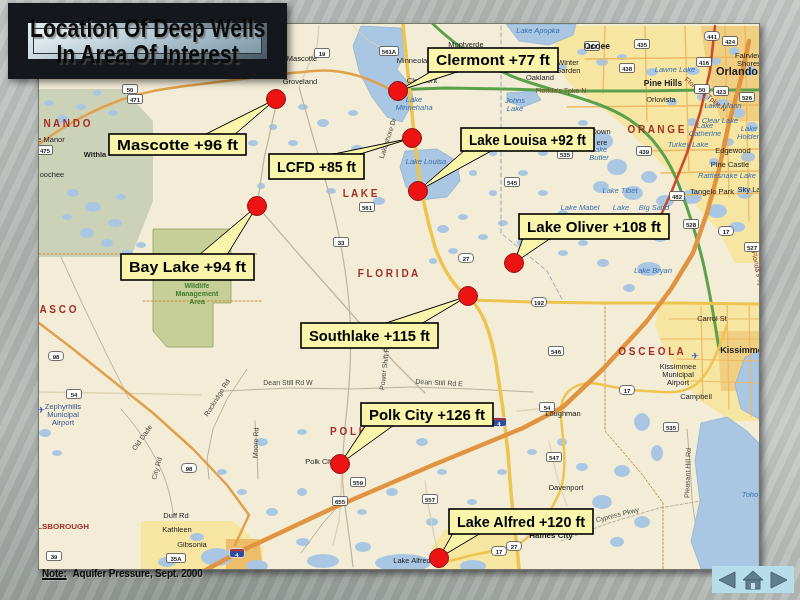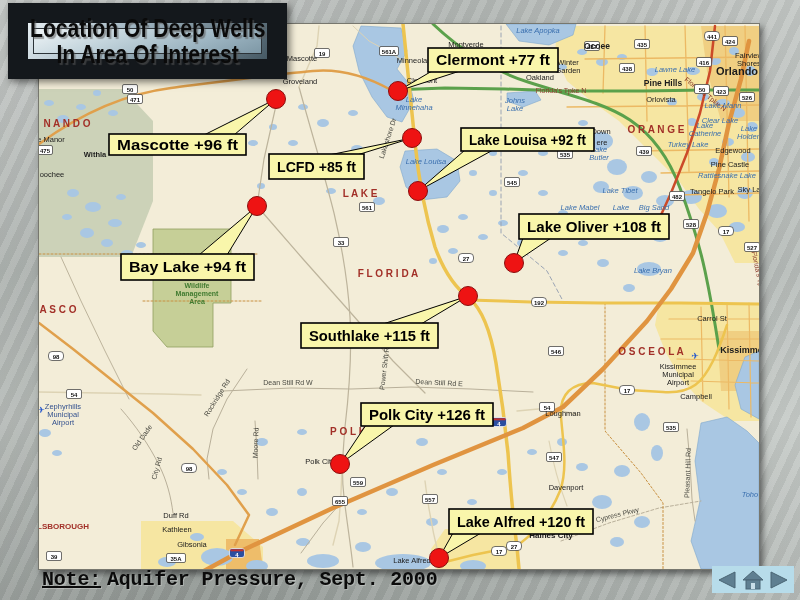--- a/index.html
+++ b/index.html
@@ -17,22 +17,22 @@
   .title-outer{position:absolute;left:8px;top:3px;width:279px;height:76px;background:#14181c;
     padding:20px;box-sizing:border-box;box-shadow:3px 3px 7px rgba(0,0,0,.5);z-index:5;}
   .title-bevel{width:100%;height:100%;box-sizing:border-box;padding:5px;
     background:linear-gradient(135deg,#e6eef2 0%,#9fb4c0 40%,#465964 100%);}
   .title-inner{width:100%;height:100%;box-sizing:border-box;border:1px solid #2c3338;
     background:linear-gradient(160deg,#f0f5f7 0%,#c4d5dd 35%,#9db5c2 70%,#7e98a6 100%);
     display:flex;flex-direction:column;justify-content:center;align-items:center;}
   .title-line{font-weight:900;font-size:24px;line-height:1.08;color:#0a0a0a;white-space:nowrap;
     transform:scale(.88,1.1);text-shadow:2px 2px 1px rgba(90,90,90,.55);}
   
-  .note{position:absolute;left:42px;top:568px;font-size:20px;font-weight:bold;color:#0b0b0b;
-    letter-spacing:-.2px;z-index:4;text-shadow:1px 1px 0 rgba(255,255,255,.25);font-family:Liberation Mono, monospace;}
+  .note{position:absolute;left:42px;top:568px;font-size:10px;font-weight:bold;color:#0b0b0b;
+    letter-spacing:-.2px;z-index:4;text-shadow:1px 1px 0 rgba(255,255,255,.25);}
   .note u{text-decoration:underline;text-decoration-thickness:2px;margin-right:6px;}
   
   .nav{position:absolute;left:712px;top:566px;width:82px;height:27px;background:#b7dcea;
     display:flex;align-items:center;justify-content:space-around;z-index:5;}
   .nav-btn{width:24px;height:22px;display:flex;align-items:center;justify-content:center;cursor:pointer;}
 </style>
 </head>
 <body>
 
 <div id="stage">

